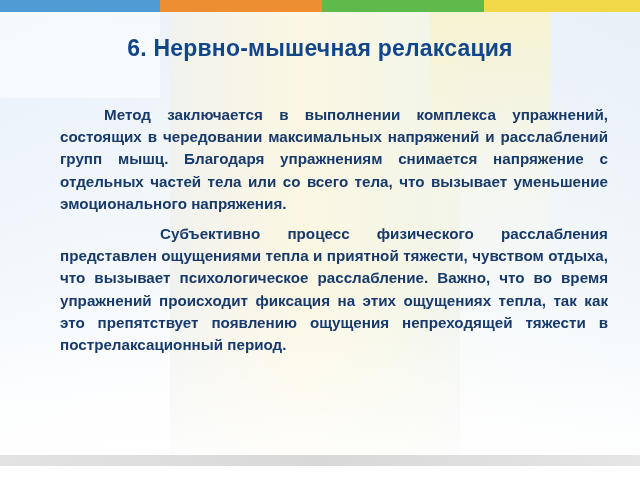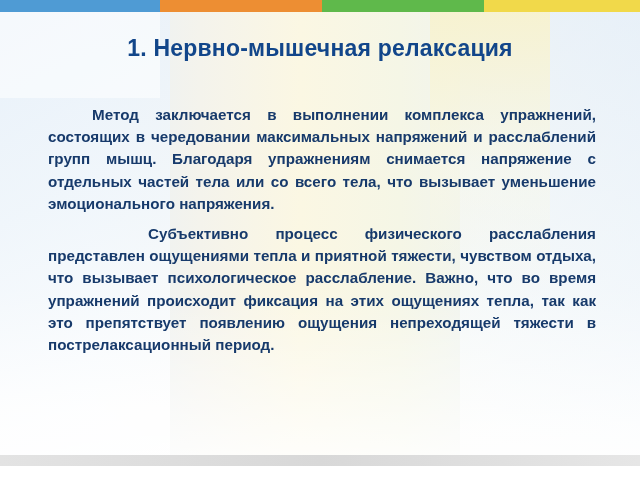--- a/index.html
+++ b/index.html
@@ -90,21 +90,21 @@
     color: #12468a;
     font-size: 23px;
     font-weight: bold;
     line-height: 1.28;
     letter-spacing: 0.2px;
   }
 
   
   .body {
     position: absolute;
-    left: 48px;
+    left: 60px;
     top: 104px;
     width: 548px;
     color: #173a6b;
     font-size: 15.2px;
     line-height: 1.46;
     font-weight: bold;
   }
   .para {
     text-align: justify;
     text-justify: inter-word;
@@ -143,21 +143,21 @@
 
   <div class="topbar">
     <div class="seg seg-blue"></div>
     <div class="seg seg-orange"></div>
     <div class="seg seg-green"></div>
     <div class="seg seg-yellow"></div>
   </div>
 
   <div class="top-left-panel"></div>
 
-  <div class="title">1. Нервно-мышечная релаксация</div>
+  <div class="title">6. Нервно-мышечная релаксация</div>
 
   <div class="body">
     <p class="para first"><span class="indent"></span><span>Метод заключается в выполнении комплекса упражнений, состоящих в чередовании максимальных напряжений и расслаблений групп мышц. Благодаря упражнениям снимается напряжение с отдельных частей тела или со всего тела, что вызывает уменьшение эмоционального напряжения.</span></p>
     <p class="para second"><span class="indent"></span><span>Субъективно процесс физического расслабления представлен ощущениями тепла и приятной тяжести, чувством отдыха, что вызывает психологическое расслабление. Важно, что во время упражнений происходит фиксация на этих ощущениях тепла, так как это препятствует появлению ощущения непреходящей тяжести в пострелаксационный период.</span></p>
   </div>
 
   <div class="bottom-strip"></div>
   <div class="bottom-fill"></div>
 
 </div>

